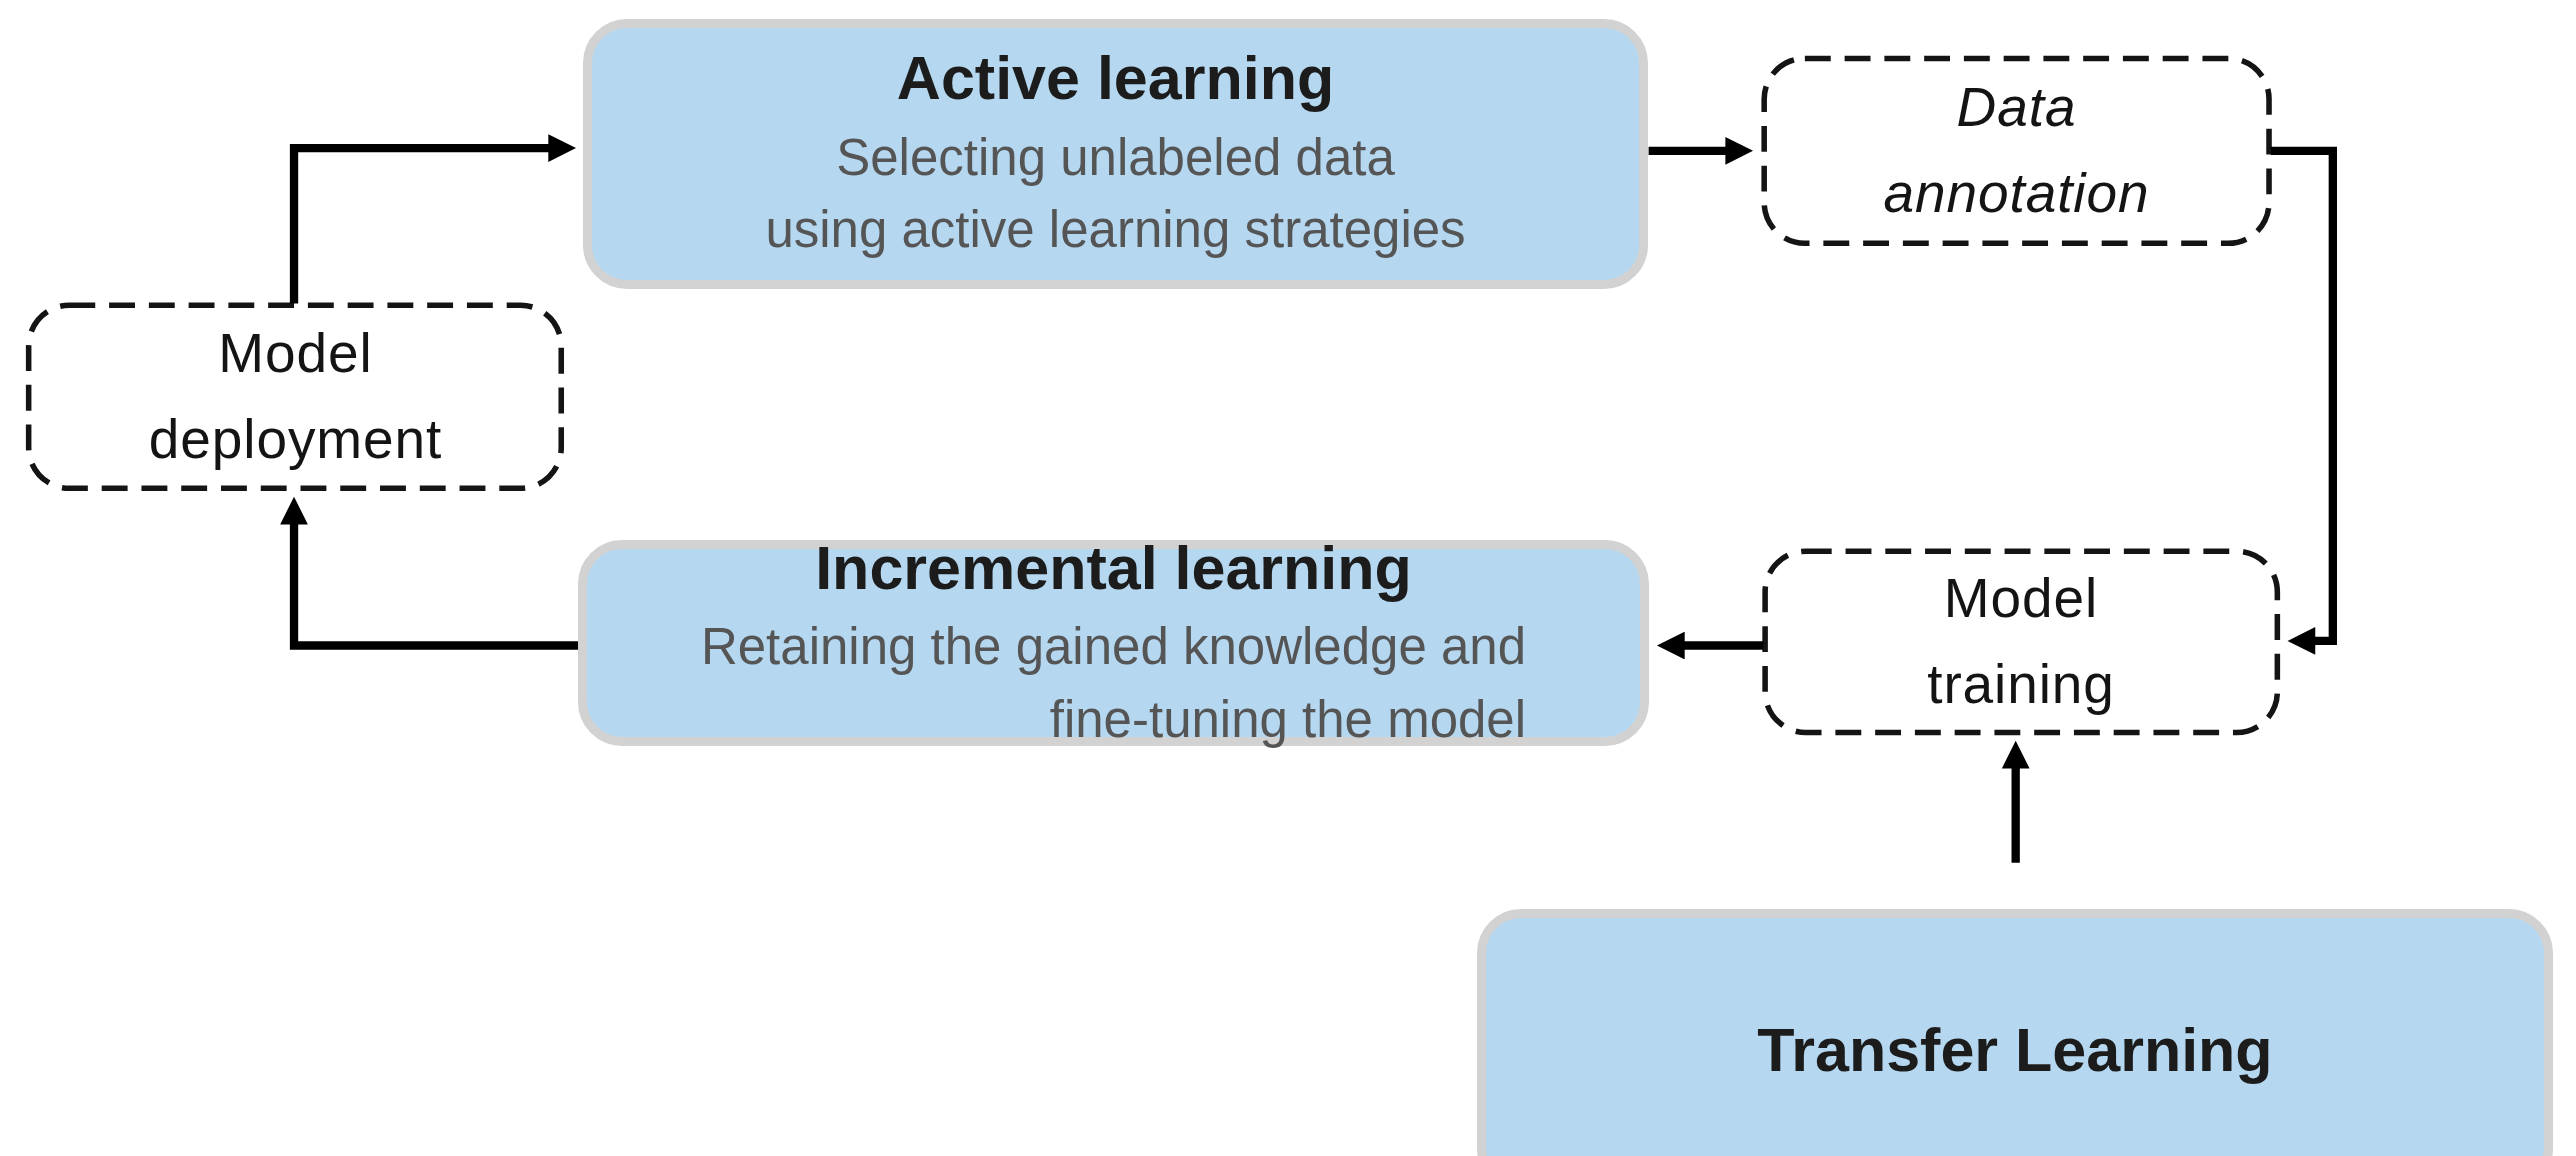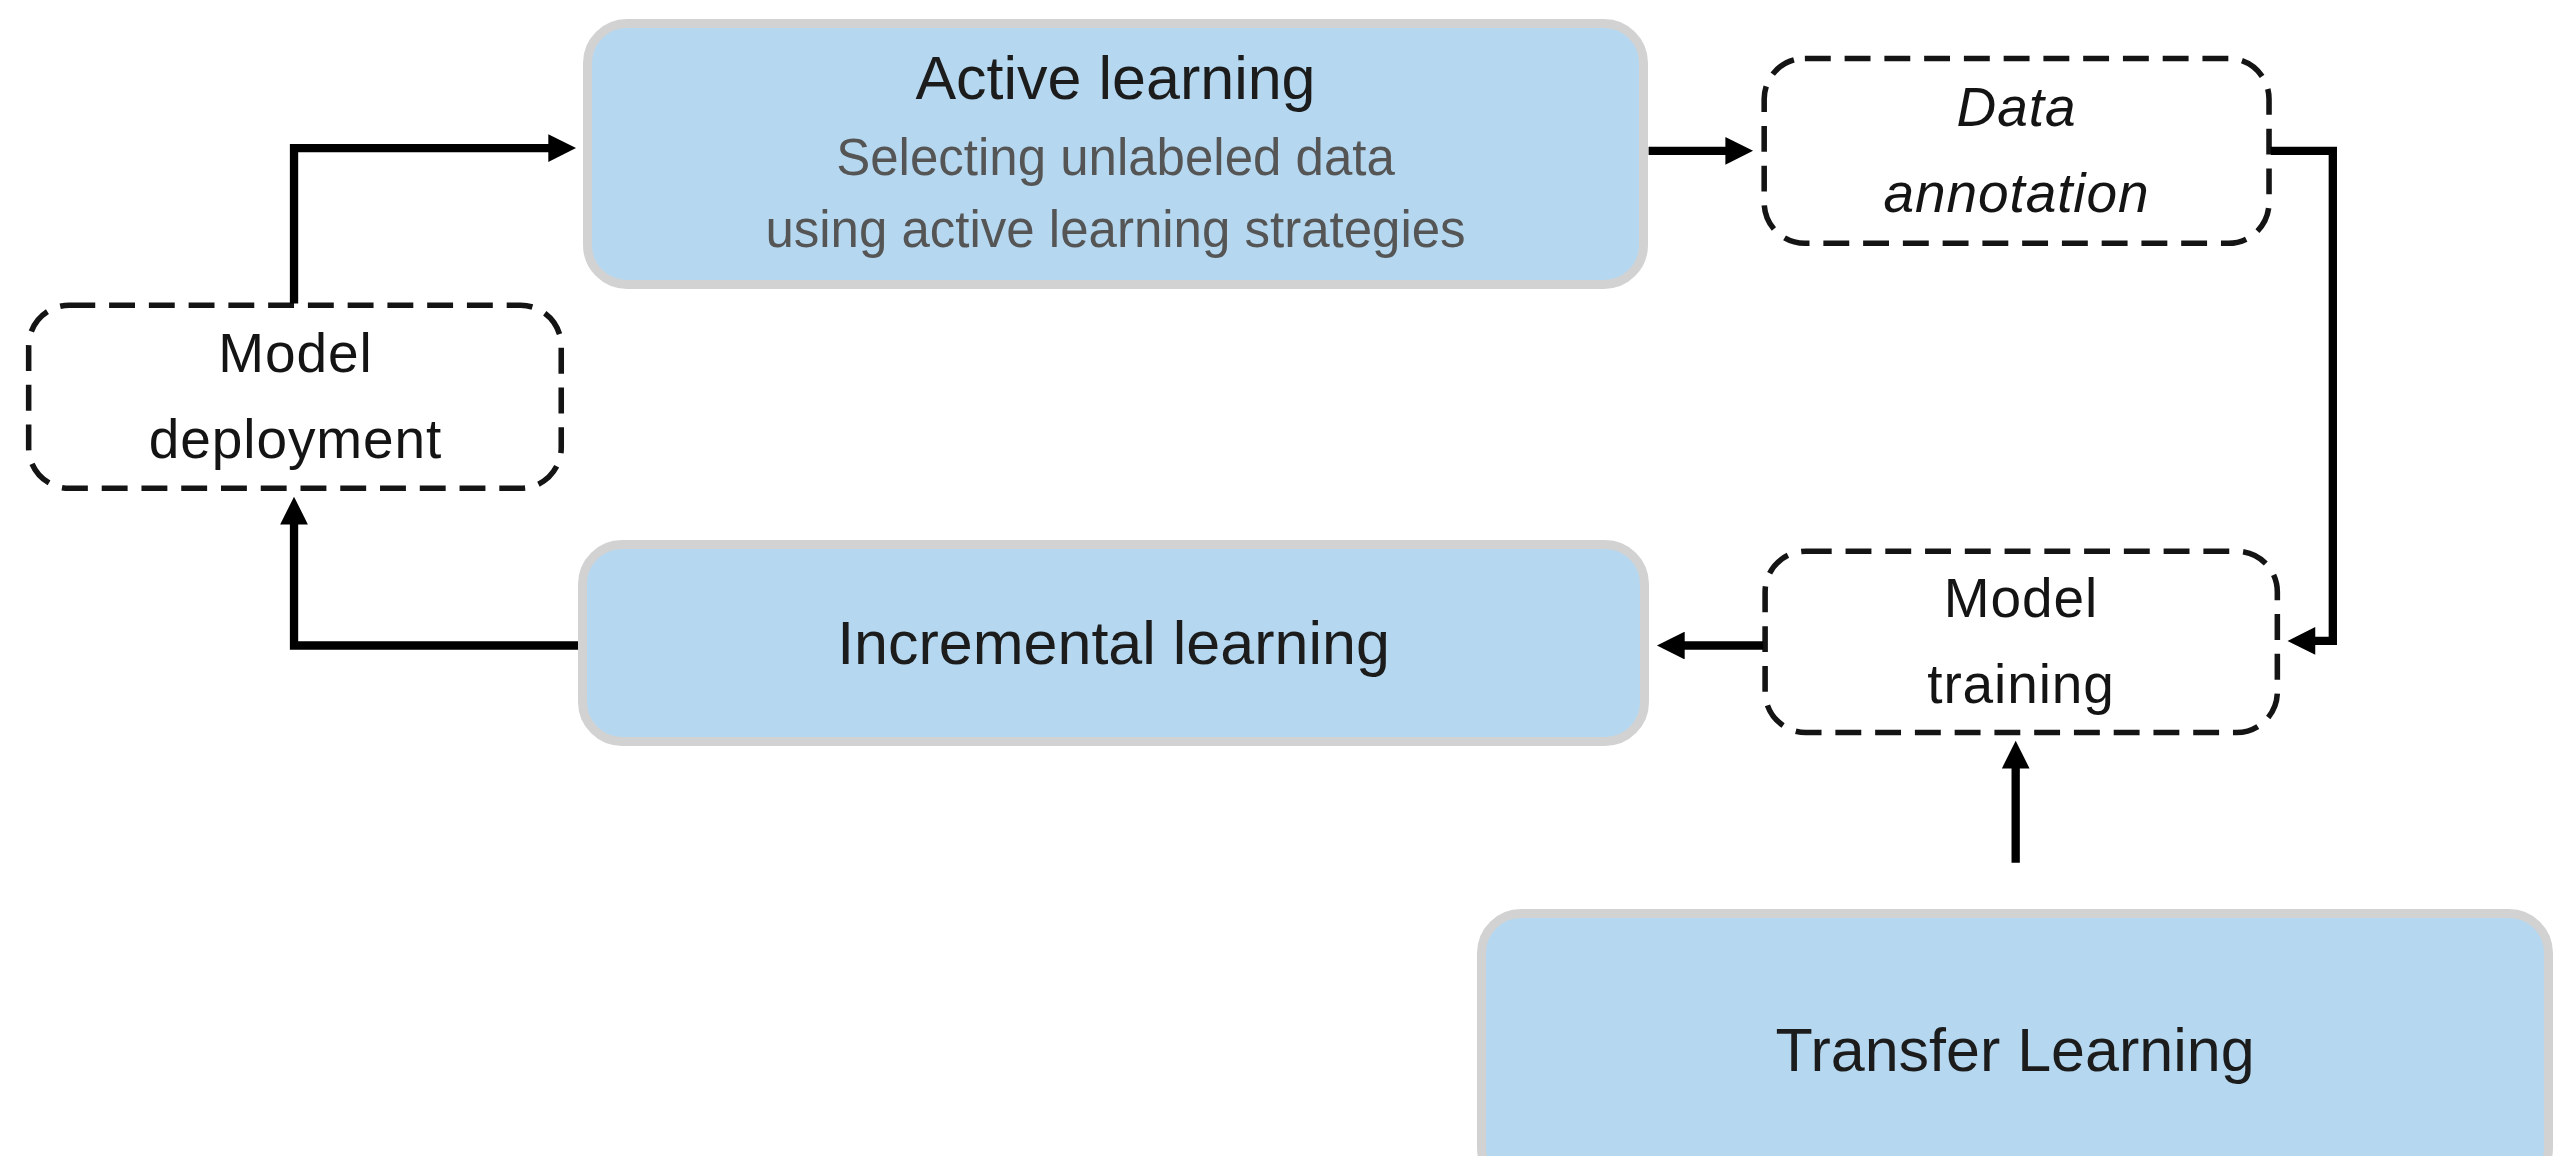--- a/index.html
+++ b/index.html
@@ -35,21 +35,21 @@
     background: #b5d8f0;
     border: 9.2px solid #d2d2d2;
     border-radius: 44px;
   }
   .node.dashed-label {
     background: transparent;
     border: none;
   }
   .node-title {
     font-size: 61px;
-    font-weight: 400;
+    font-weight: 700;
     color: #1c1c1c;
     line-height: 1.25;
     white-space: pre-line;
   }
   .node-sub {
     font-size: 51px;
     font-weight: 400;
     color: #555555;
     line-height: 1.42;
     white-space: pre-line;
@@ -96,20 +96,22 @@
   </svg>
 
   <div class="node solid" id="node-active">
     <div class="node-title">Active learning</div>
     <div class="node-sub">Selecting unlabeled data
 using active learning strategies</div>
   </div>
 
   <div class="node solid" id="node-incremental">
     <div class="node-title">Incremental learning</div>
+    <div class="node-sub">Retaining the gained knowledge and
+fine-tuning the model</div>
   </div>
 
   <div class="node solid" id="node-transfer">
     <div class="node-title">Transfer Learning</div>
   </div>
 
   <div class="node dashed-label" id="node-annotation">
     <div class="dashed-text">Data
 annotation</div>
   </div>

